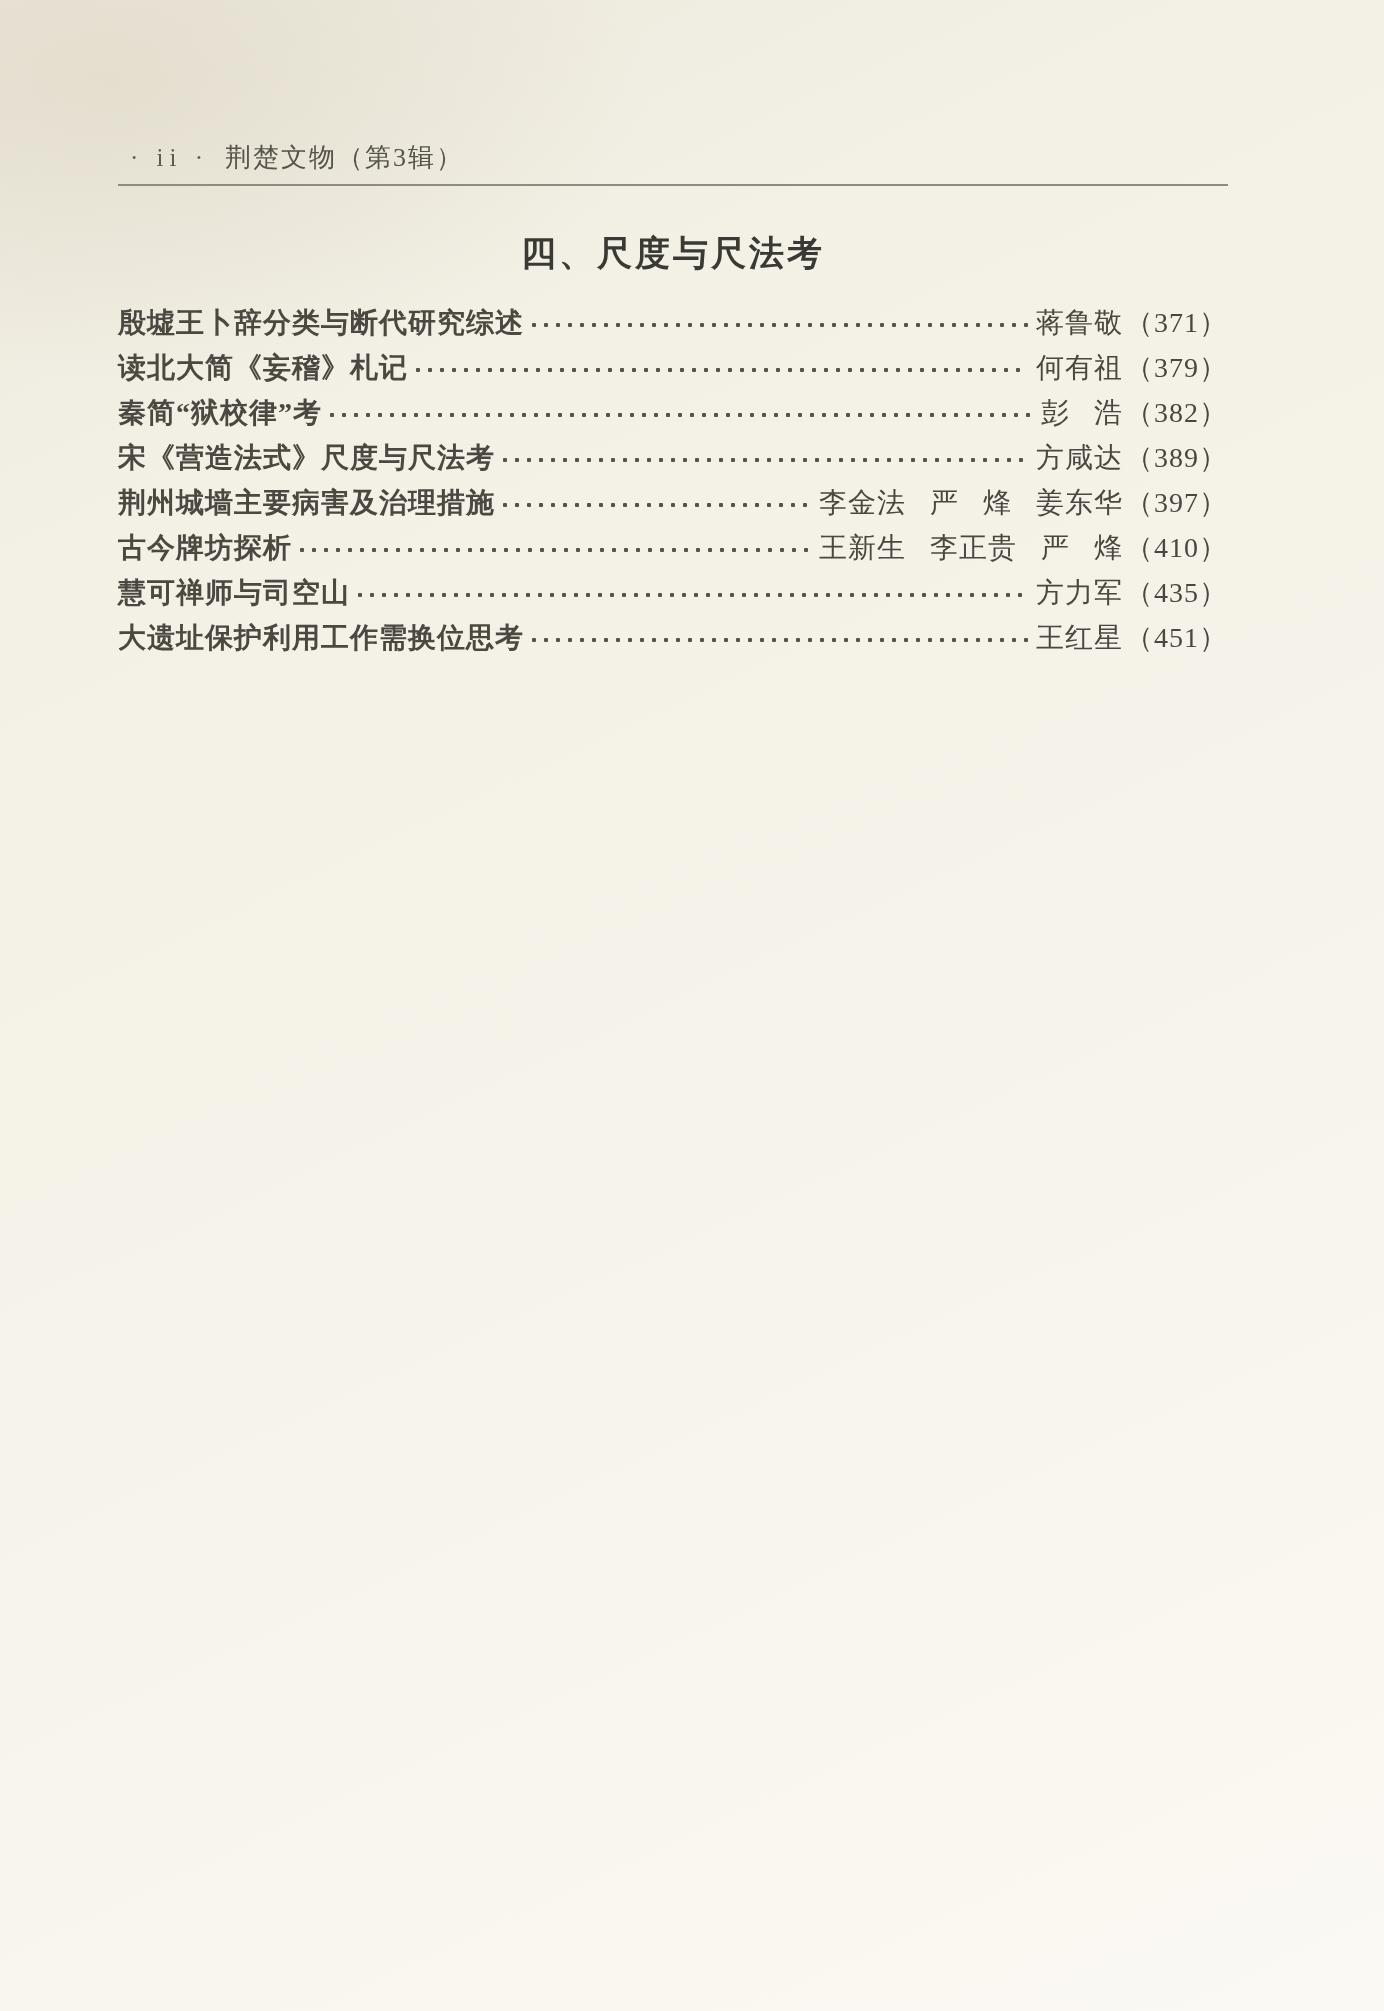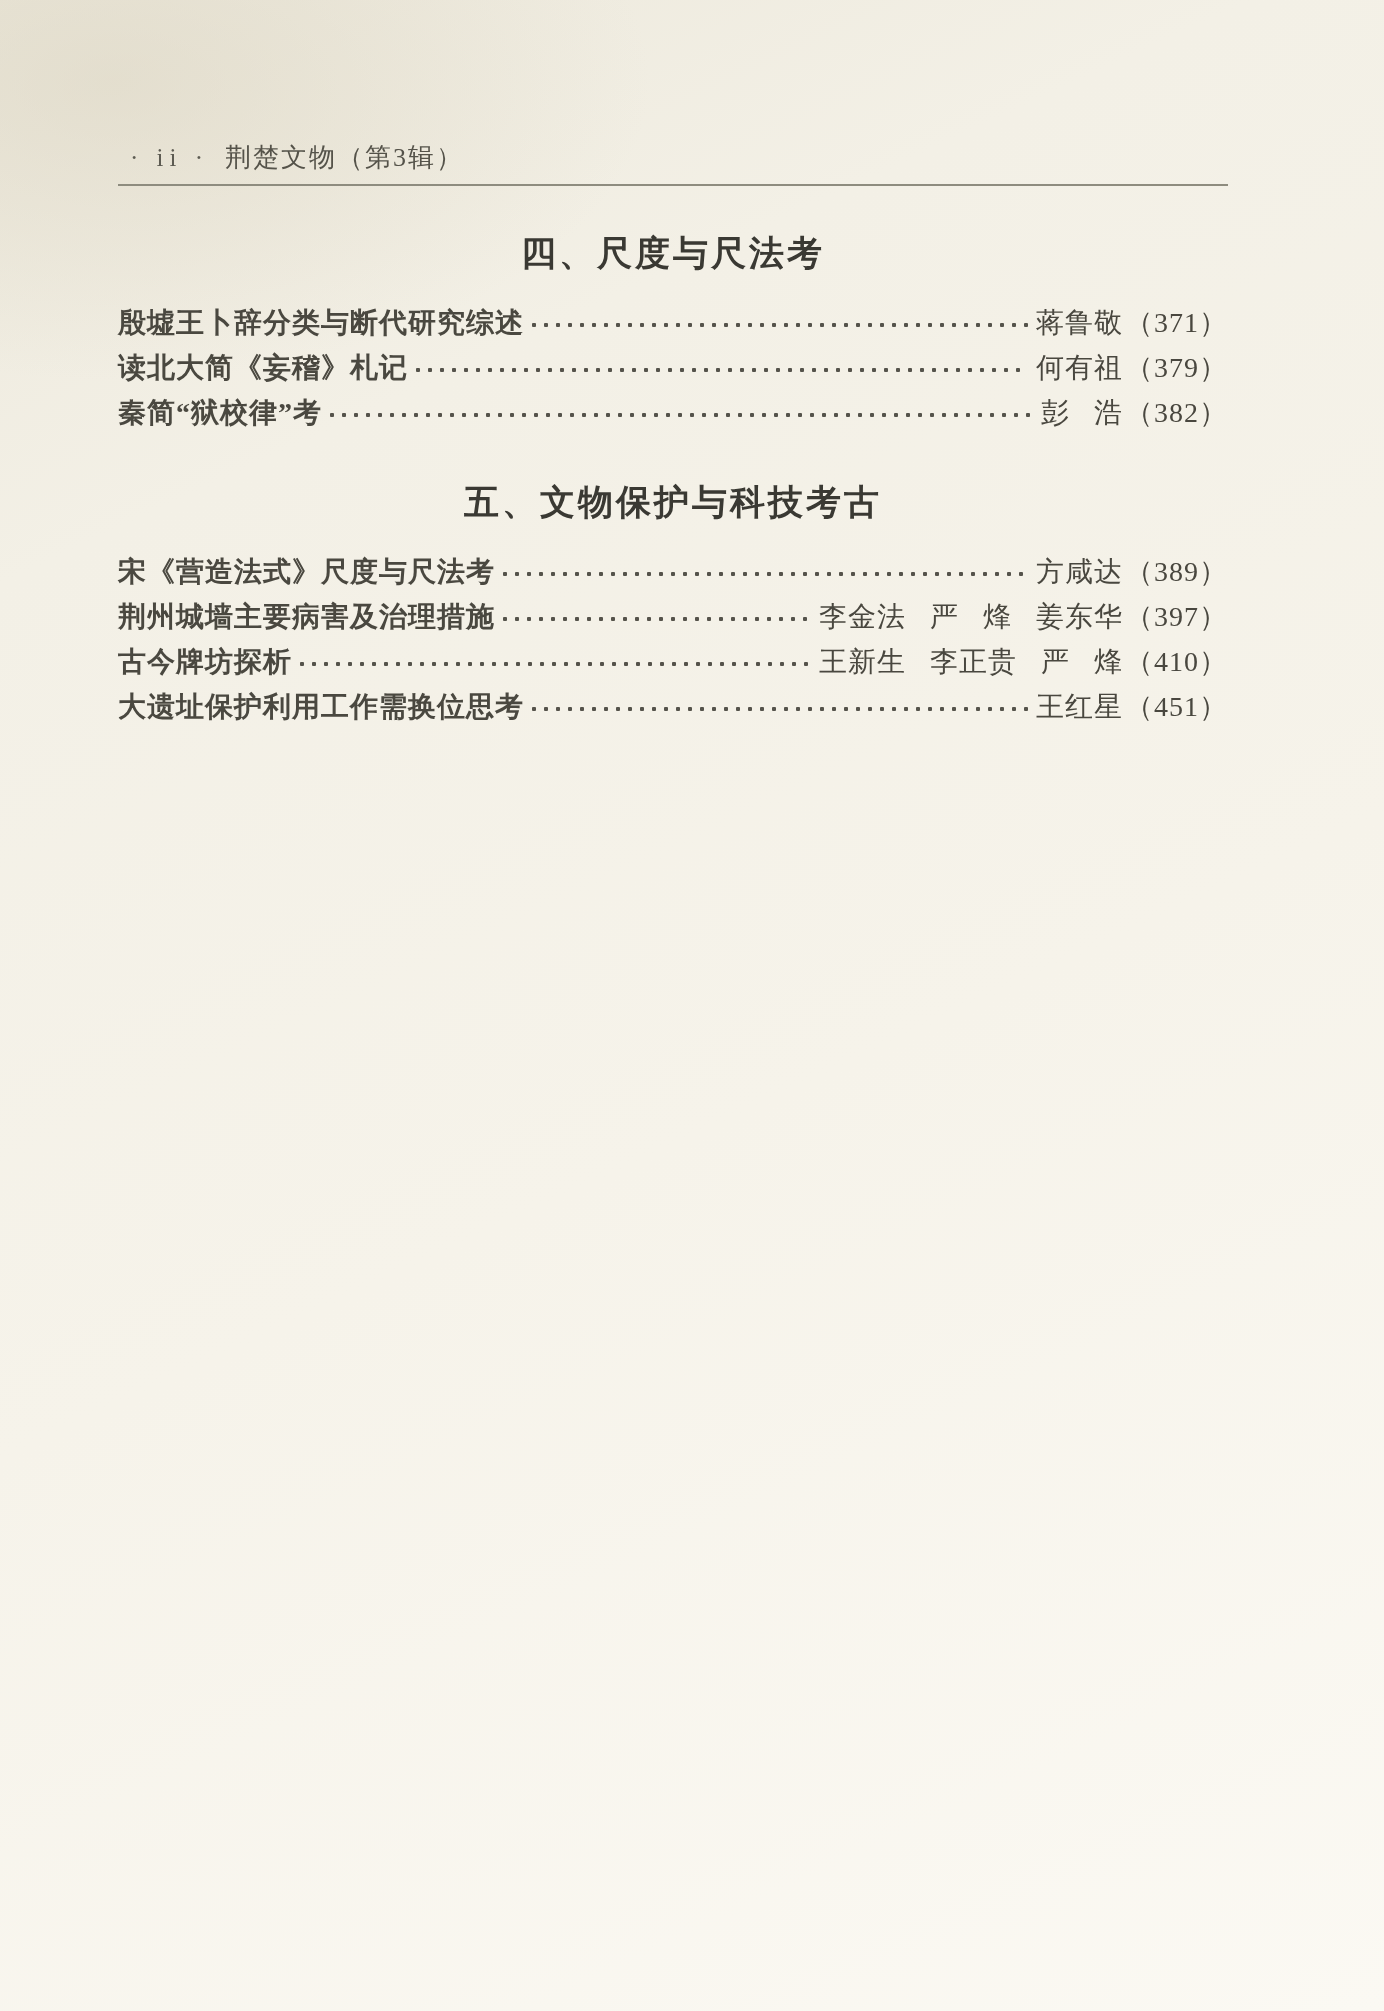--- a/index.html
+++ b/index.html
@@ -122,21 +122,20 @@
   <div class="toc-entry">
     <span class="entry-title">秦简“狱校律”考</span>
     <span class="dot-leader"></span>
     <span class="entry-authors">彭 浩</span>
     <span class="entry-page">（382）</span>
   </div>
 </div>
   </div>
 
   <div class="section">
-    <div class="section-title">五、文物保护与科技考古</div>
     <div class="entries">
   <div class="toc-entry">
     <span class="entry-title">宋《营造法式》尺度与尺法考</span>
     <span class="dot-leader"></span>
     <span class="entry-authors">方咸达</span>
     <span class="entry-page">（389）</span>
   </div>
 
   <div class="toc-entry">
     <span class="entry-title">荆州城墙主要病害及治理措施</span>
@@ -145,20 +144,26 @@
     <span class="entry-page">（397）</span>
   </div>
 
   <div class="toc-entry">
     <span class="entry-title">古今牌坊探析</span>
     <span class="dot-leader"></span>
     <span class="entry-authors">王新生 李正贵 严 烽</span>
     <span class="entry-page">（410）</span>
   </div>
 
+  <div class="toc-entry">
+    <span class="entry-title">慧可禅师与司空山</span>
+    <span class="dot-leader"></span>
+    <span class="entry-authors">方力军</span>
+    <span class="entry-page">（435）</span>
+  </div>
 </div>
   </div>
 
   <div class="section">
     <div class="entries">
   <div class="toc-entry">
     <span class="entry-title">大遗址保护利用工作需换位思考</span>
     <span class="dot-leader"></span>
     <span class="entry-authors">王红星</span>
     <span class="entry-page">（451）</span>

